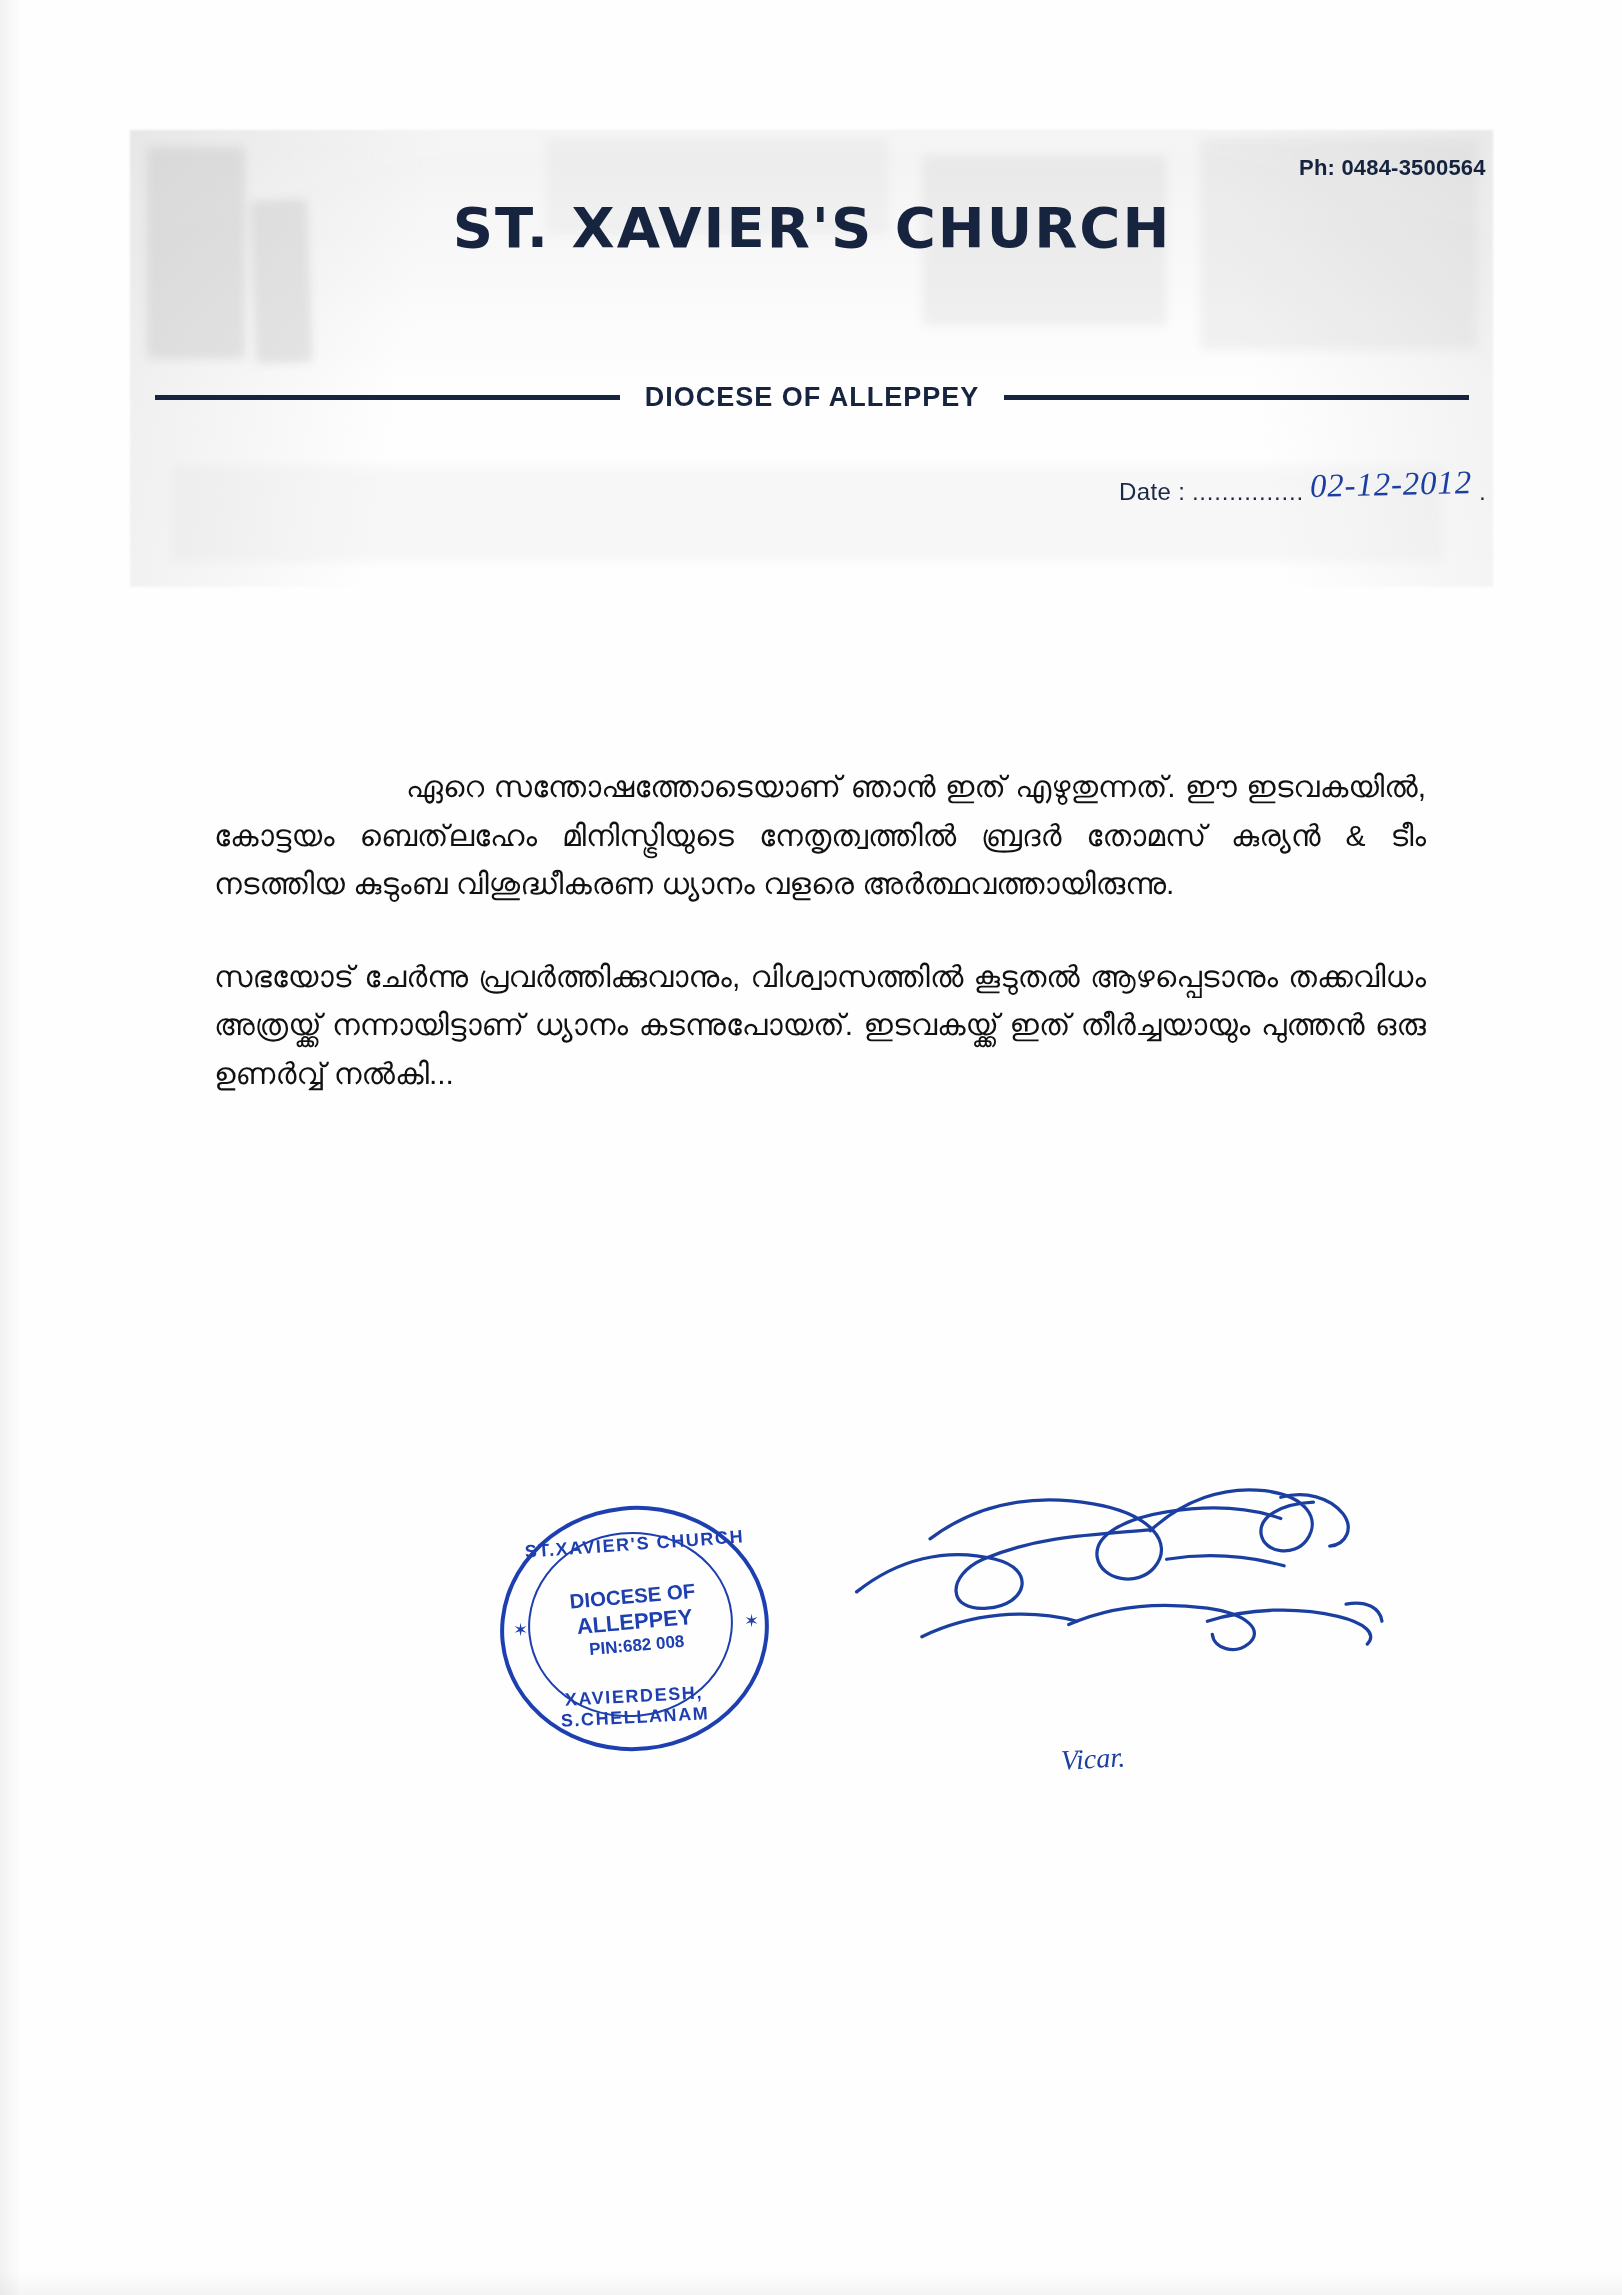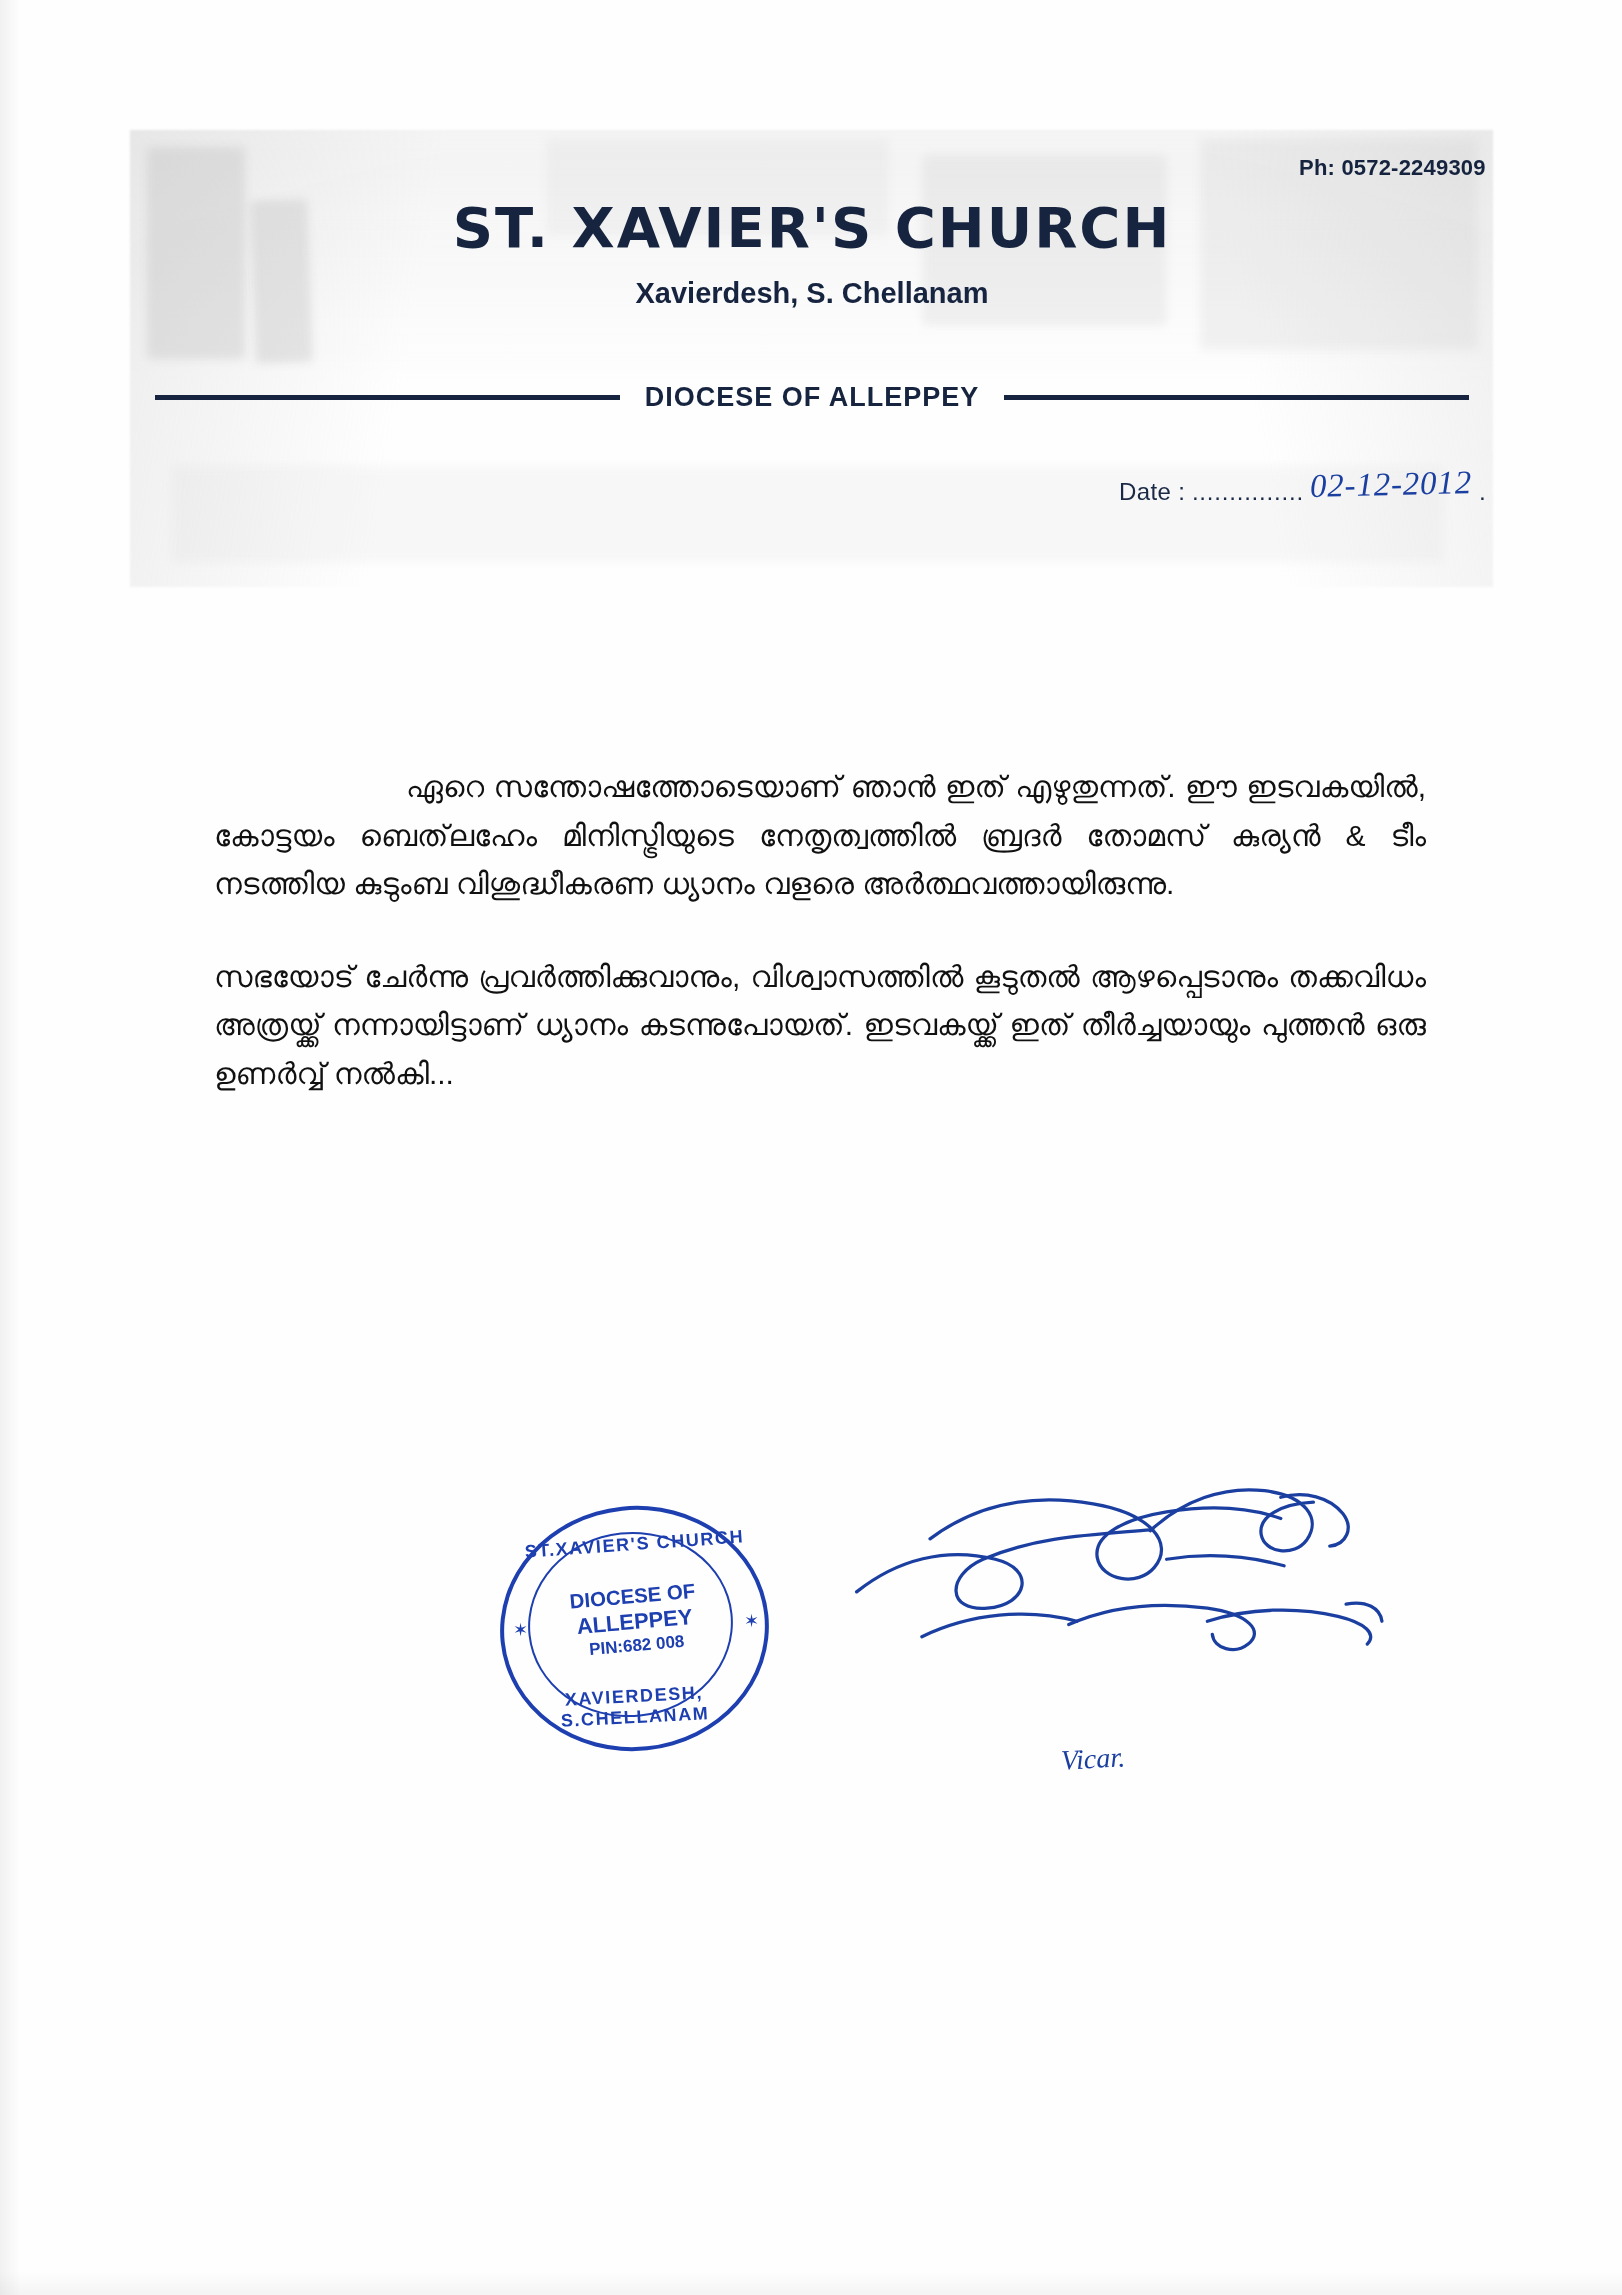--- a/index.html
+++ b/index.html
@@ -275,24 +275,23 @@
 
   <div class="letterhead">
     <div class="ghost-band"></div>
     <div class="ghost-blob ghost-b1"></div>
     <div class="ghost-blob ghost-b2"></div>
     <div class="ghost-blob ghost-b3"></div>
     <div class="ghost-blob ghost-b4"></div>
     <div class="ghost-blob ghost-b5"></div>
     <div class="ghost-blob ghost-b6"></div>
 
-    <div class="phone">Ph: 0572-2249309</div>
+    <div class="phone">Ph: 0484-3500564</div>
 
     <div class="church-name">ST. XAVIER'S CHURCH</div>
-    <div class="addr1">Xavierdesh, S. Chellanam</div>
 
     <div class="diocese-row">
       <div class="rule left"></div>
       <div class="diocese-text">DIOCESE OF ALLEPPEY</div>
       <div class="rule right"></div>
     </div>
 
     <div class="date-row">
       <span class="date-label">Date :</span>
       <span class="date-dots">...............</span>

